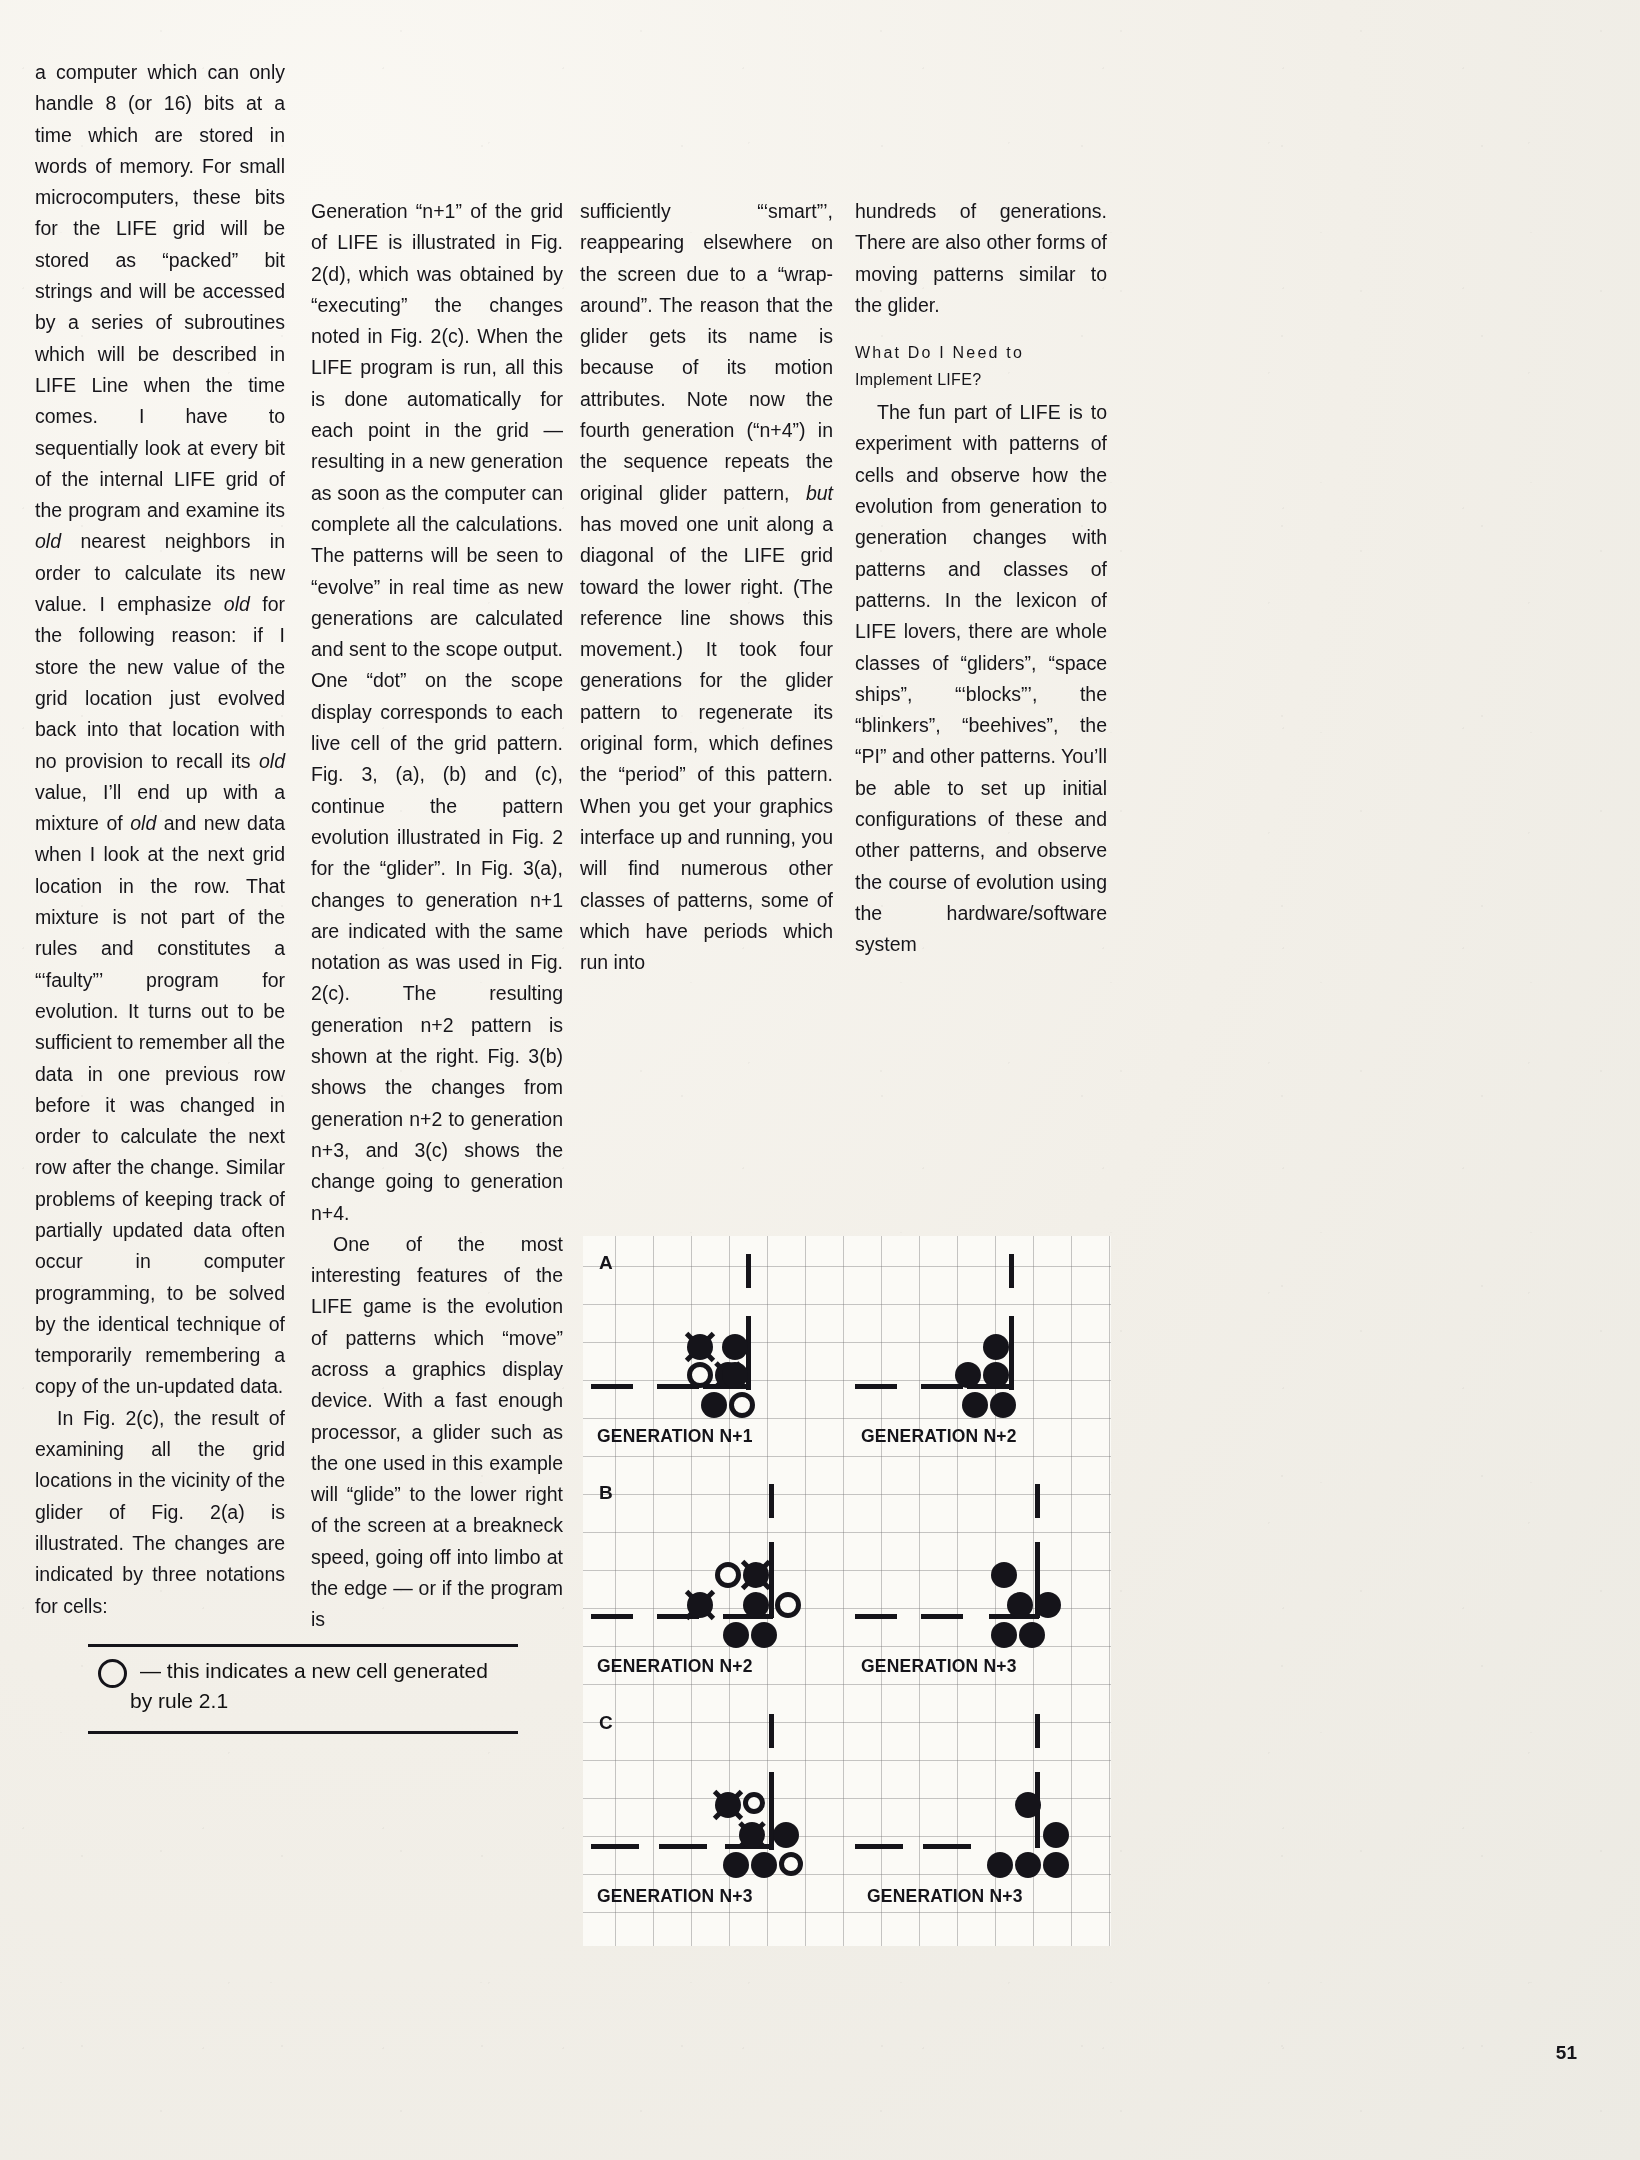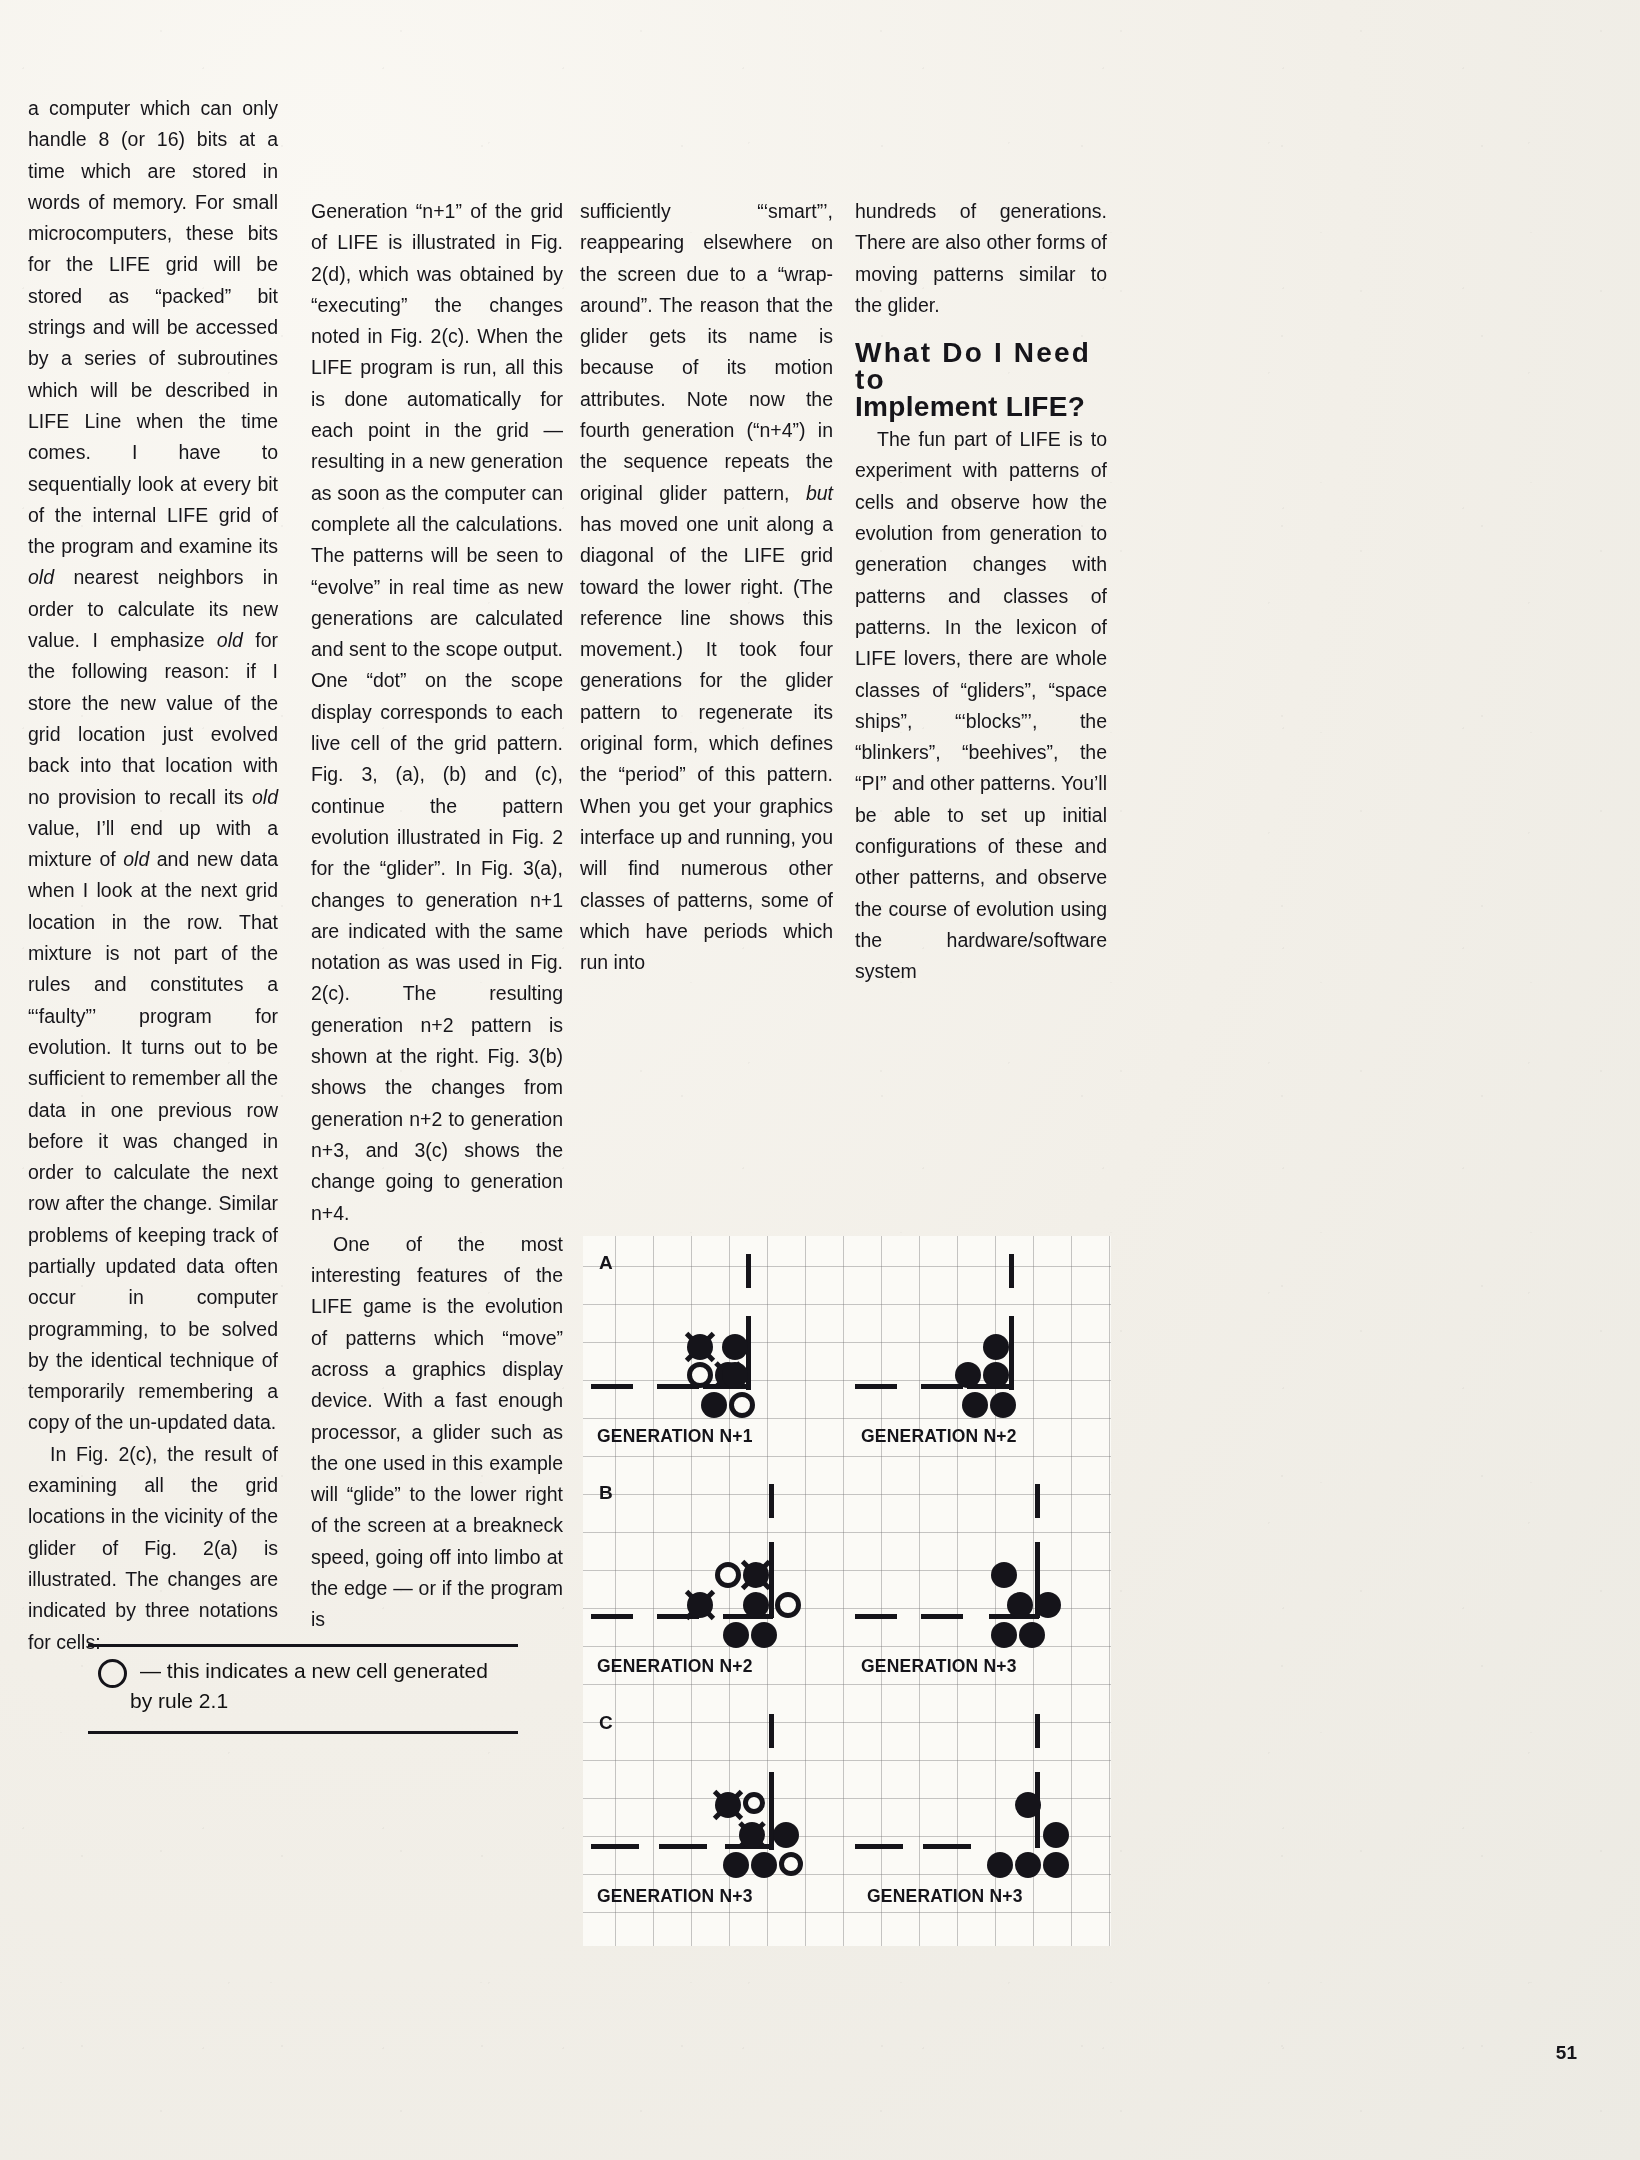--- a/index.html
+++ b/index.html
@@ -39,28 +39,28 @@
     text-align: justify;
     text-justify: inter-word;
     color: #16151a;
     hyphens: none;
   }
   .col p { margin: 0; }
   .col p.indent { text-indent: 22px; }
   .col i, .col em { font-style: italic; }
 
   
-  #col1 { left: 28px;  top: 57px;  width: 250px; margin-top: 36px; }
+  #col1 { left: 35px;  top: 57px;  width: 250px; }
   #col2 { left: 311px; top: 196px; width: 252px; }
   #col3 { left: 580px; top: 196px; width: 253px; }
   #col4 { left: 855px; top: 196px; width: 252px; }
 
   h2.subhead {
-    font-size: 28px;
-    font-weight: bold;
+    font-size: 16px;
+    font-weight: normal;
     margin: 18px 0 4px 0;
     line-height: 27px;
     letter-spacing: .3px;
     text-align: left;
   }
   h2.subhead .sp { letter-spacing: 2.2px; }
 
   
   #legend {
     position: absolute;

